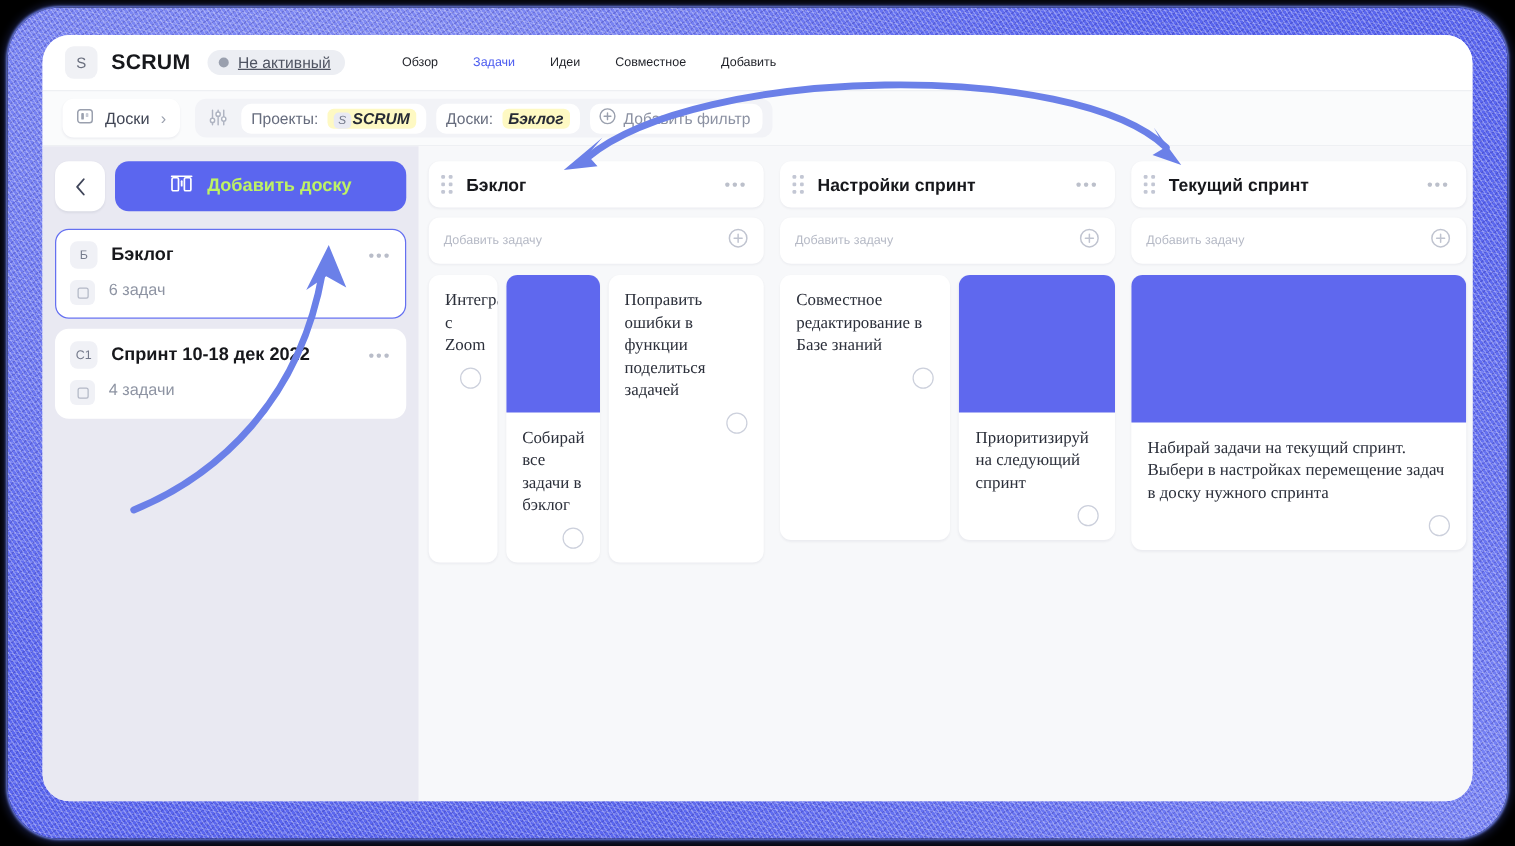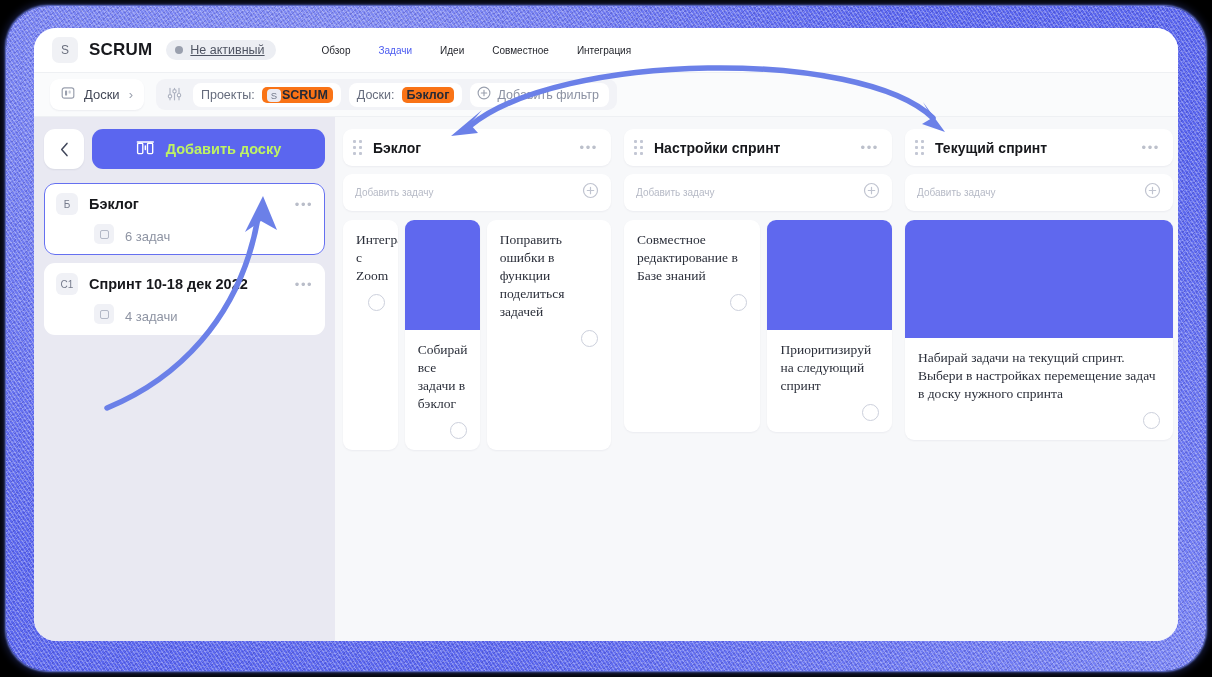--- a/index.html
+++ b/index.html
@@ -118,23 +118,24 @@
     display: flex; align-items: center; gap: 7px;
     background: #ffffff;
     border-radius: 8px;
     height: 24px;
     padding: 0 8px;
     font-size: 12.5px;
     color: #666c7d;
   }
   .chip .val {
     color: #262a35; font-weight: bold;
-    background: #f97316;
+    background: #fef9c3;
     border-radius: 5px;
     padding: 1px 5px;
+    font-style: italic;
   }
   .chip .mini-badge{
     background:#e9eaf3; color:#72788a;
     border-radius:4px; font-size:9.5px;
     padding:1px 4px; font-weight:normal;
     margin-right:1px;
   }
   .chip.addfilter { color: #8b91a2; gap: 6px; padding: 0 10px 0 7px; }
 
   
@@ -175,21 +176,21 @@
   .bi-row1 { display: flex; align-items: center; gap: 11px; }
   .bi-badge {
     width: 22px; height: 22px; border-radius: 6px;
     background: #f0f1f6; color: #757b8c;
     font-size: 10px;
     display: flex; align-items: center; justify-content: center;
     flex-shrink: 0;
   }
   .bi-title { font-size: 14.5px; font-weight: bold; color: #17181c; }
   .bi-dots { margin-left: auto; color: #b9bdc9; letter-spacing: 1.5px; font-size: 13px; }
-  .bi-row2 { display: flex; align-items: flex-end; gap: 11px; margin-top: 9px; margin-left: 38px; }
+  .bi-row2 { display: flex; align-items: flex-start; gap: 11px; margin-top: 9px; }
   .bi-sq {
     width: 20px; height: 20px; border-radius: 5px;
     background: #f0f1f6;
     display: flex; align-items: center; justify-content: center;
     flex-shrink: 0;
   }
   .bi-sq i { display:block; width:9px; height:9px; border:1.3px solid #b3b8c6; border-radius:2px; }
   .bi-count { font-size: 13px; color: #8e94a3; }
 
   
@@ -253,21 +254,21 @@
     <div class="proj-title">SCRUM</div>
     <div class="status-pill">
       <span class="status-dot"></span>
       <span>Не активный</span>
     </div>
     <div class="navlinks">
       <div class="navlink">Обзор</div>
       <div class="navlink active">Задачи</div>
       <div class="navlink">Идеи</div>
       <div class="navlink">Совместное</div>
-      <div class="navlink">Интеграция</div>
+      <div class="navlink">Добавить</div>
     </div>
   </div>
 
   <div class="filterbar">
 
     <div class="boards-crumb">
       <span>
         <svg width="14" height="14" viewBox="0 0 14 14" fill="none">
           <rect x="1.2" y="1.8" width="11.6" height="10.4" rx="2.2" stroke="#9aa0ae" stroke-width="1.2"></rect>
           <rect x="4" y="4.4" width="2.1" height="5.2" rx=".7" fill="#9aa0ae"></rect>

